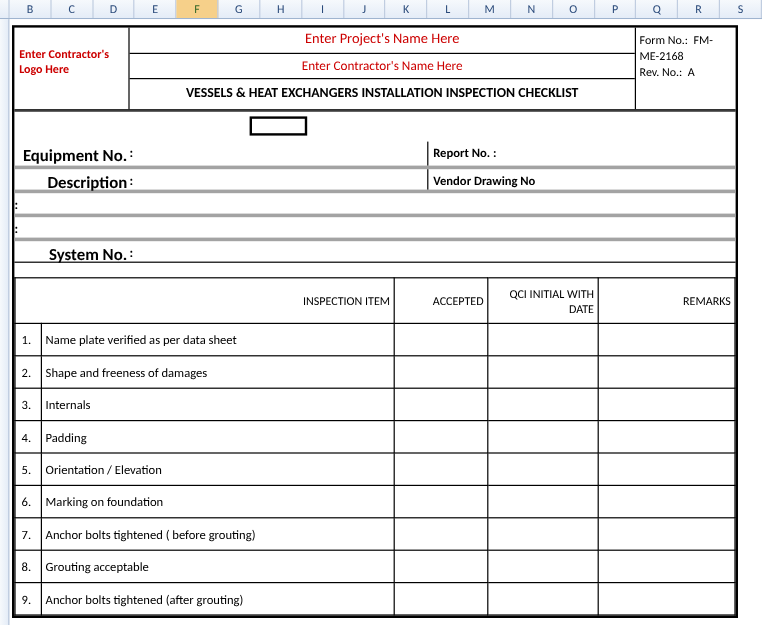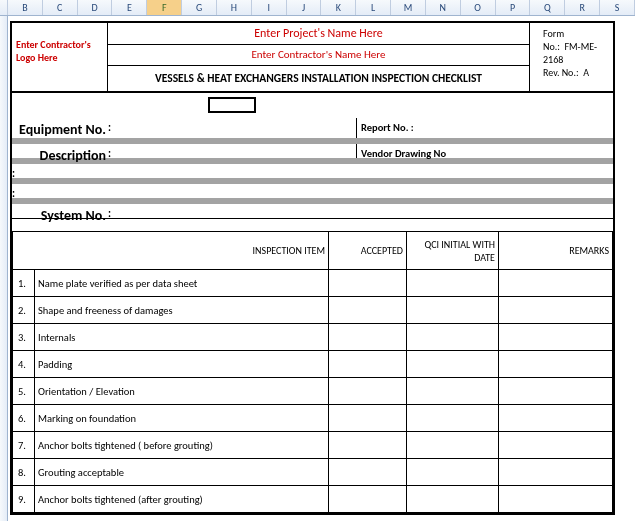--- a/index.html
+++ b/index.html
@@ -96,30 +96,30 @@
   .hdr .mid .row3 {
     font-weight: bold;
     font-size: 11.5px;
     padding: 5px 2px 6px;
     text-align: center;
   }
   .hdr .right {
     flex: 0 0 84px;
     border-left: 1.5px solid #000;
     font-size: 10px;
-    padding: 4px 13px;
+    padding: 4px 3px;
     line-height: 13px;
   }
   
   .meta {
     border-bottom: 1.5px solid #000;
   }
   .meta-row {
     display: flex;
-    border-top: 6px solid #a3a3a3;
+    border-top: 3px solid #a3a3a3;
     height: 20px;
   }
   .meta-row:first-child { border-top: none; }
   .meta-row .lbl {
     flex: 0 0 96px;
     font-weight: bold;
     font-size: 14px;
     padding: 3px 2px 0 4px;
     border-right: none;
     text-align: right;

